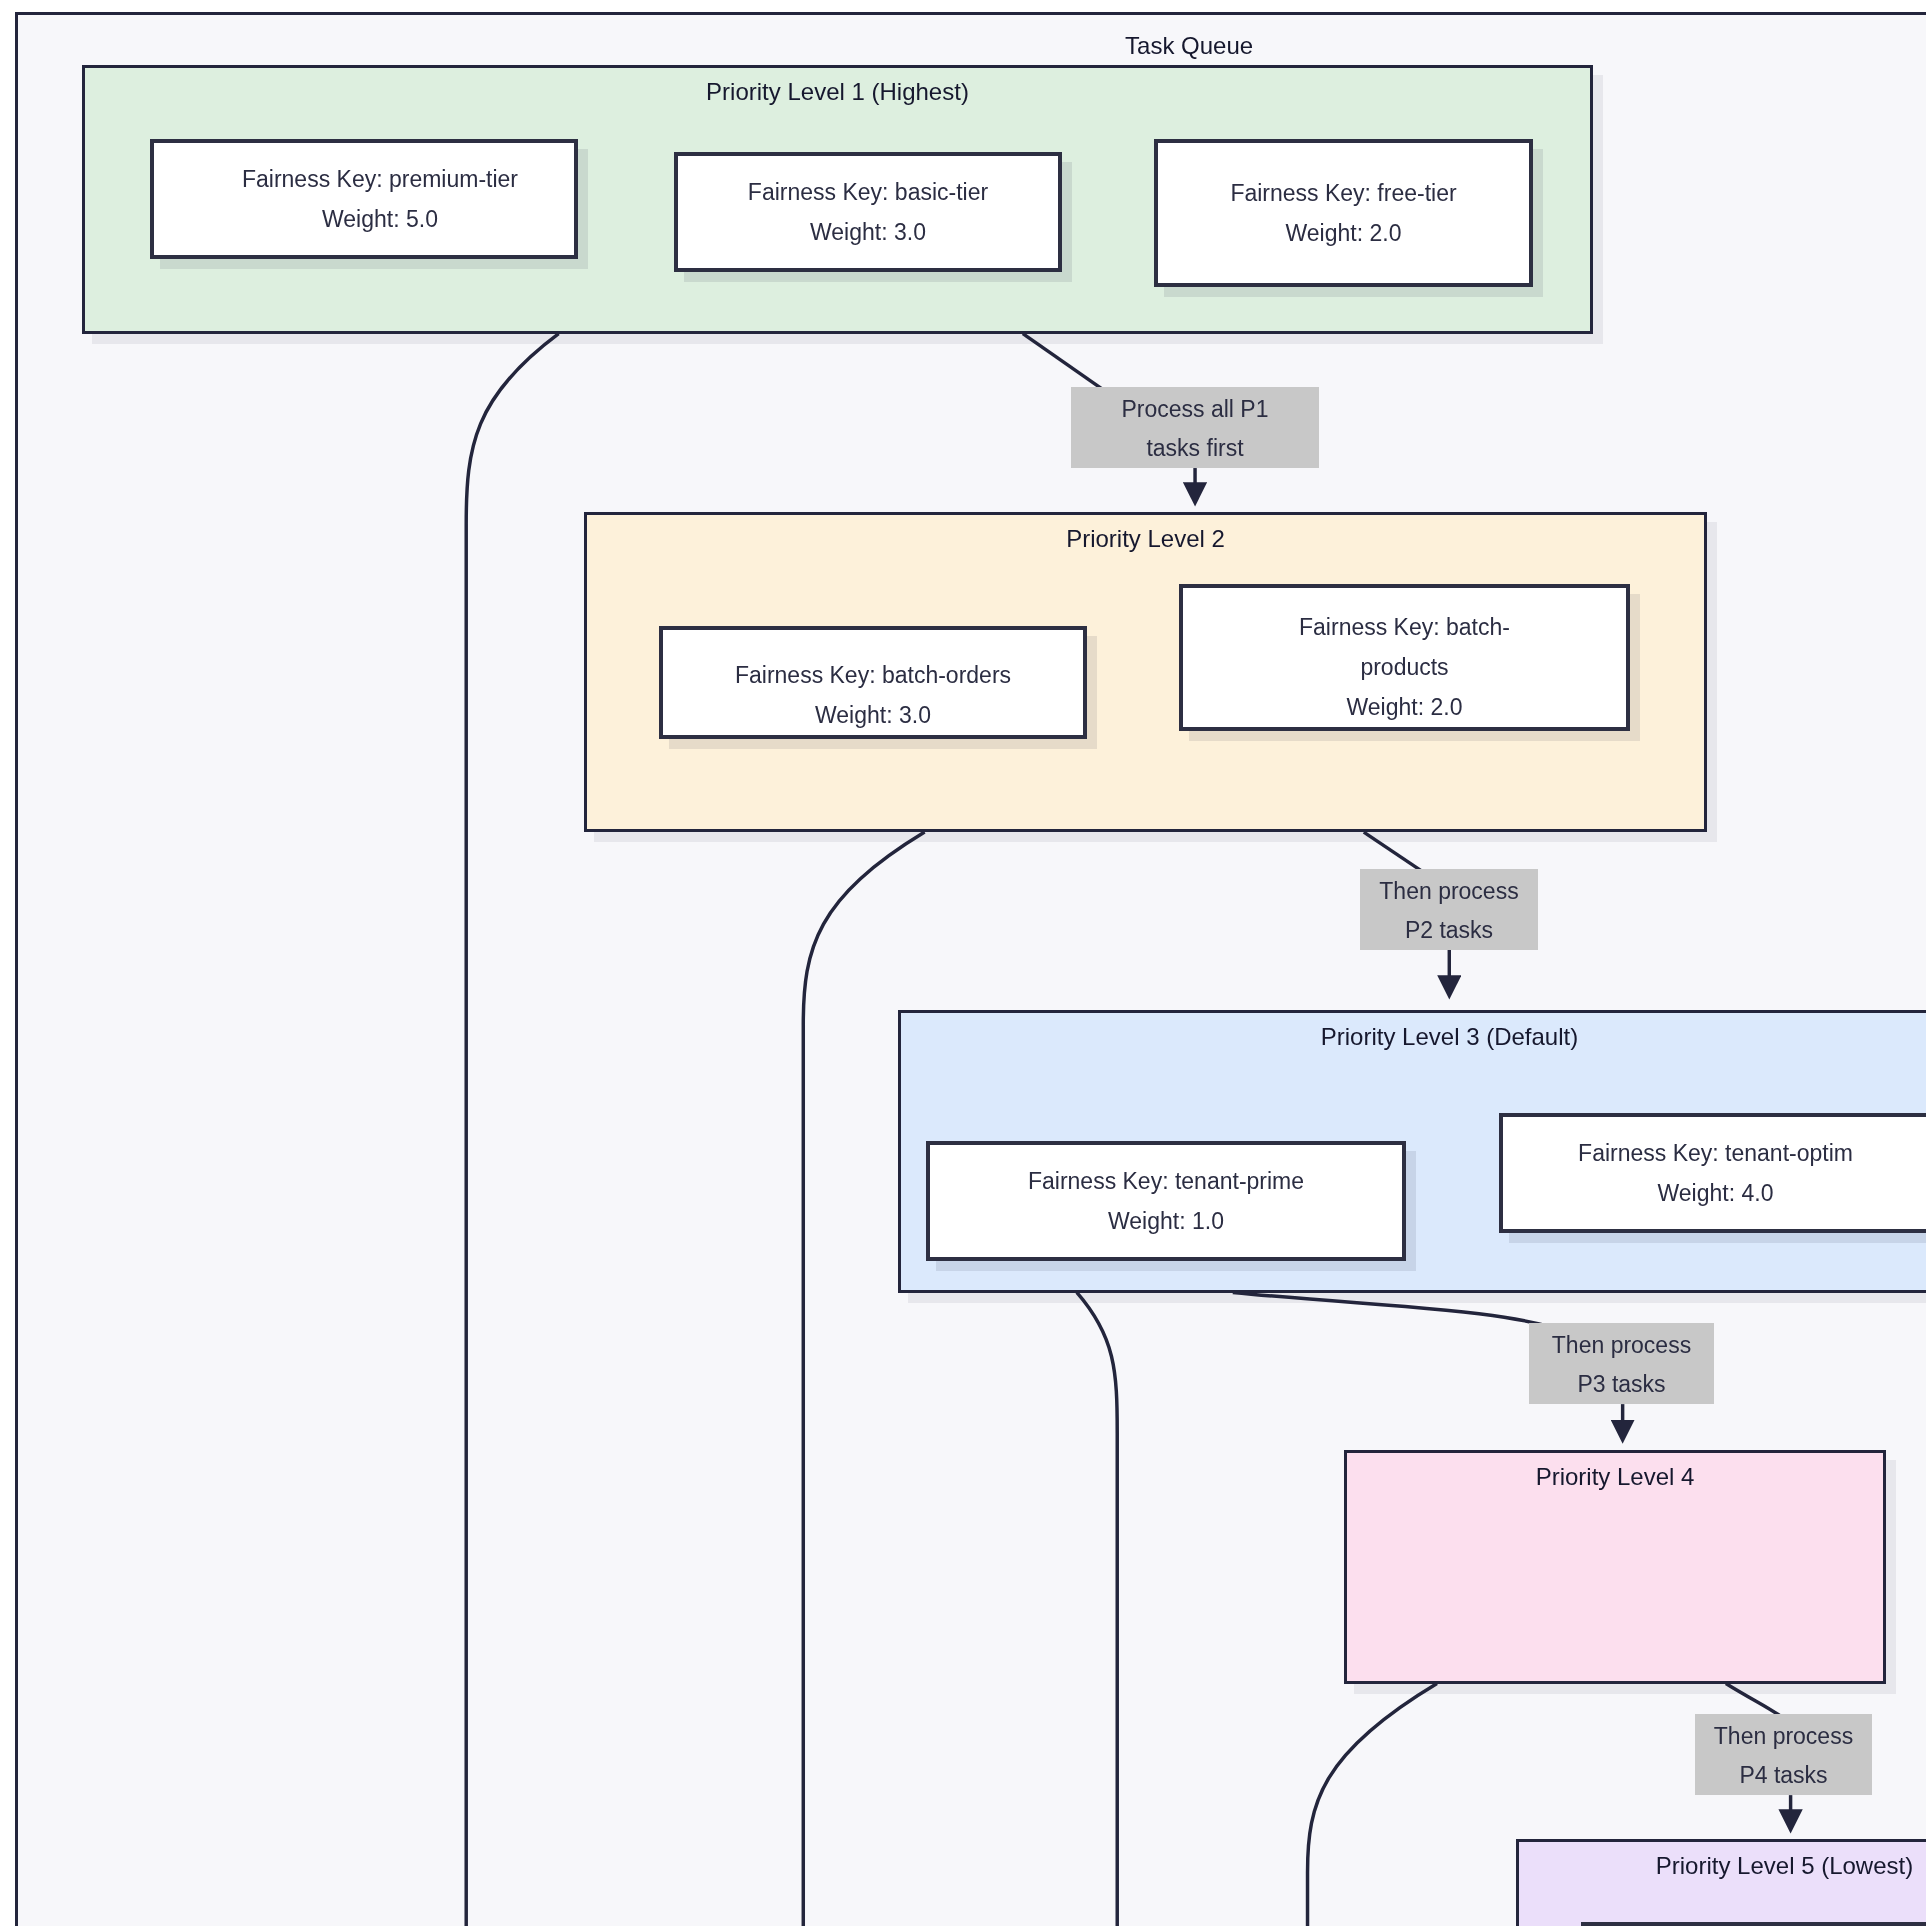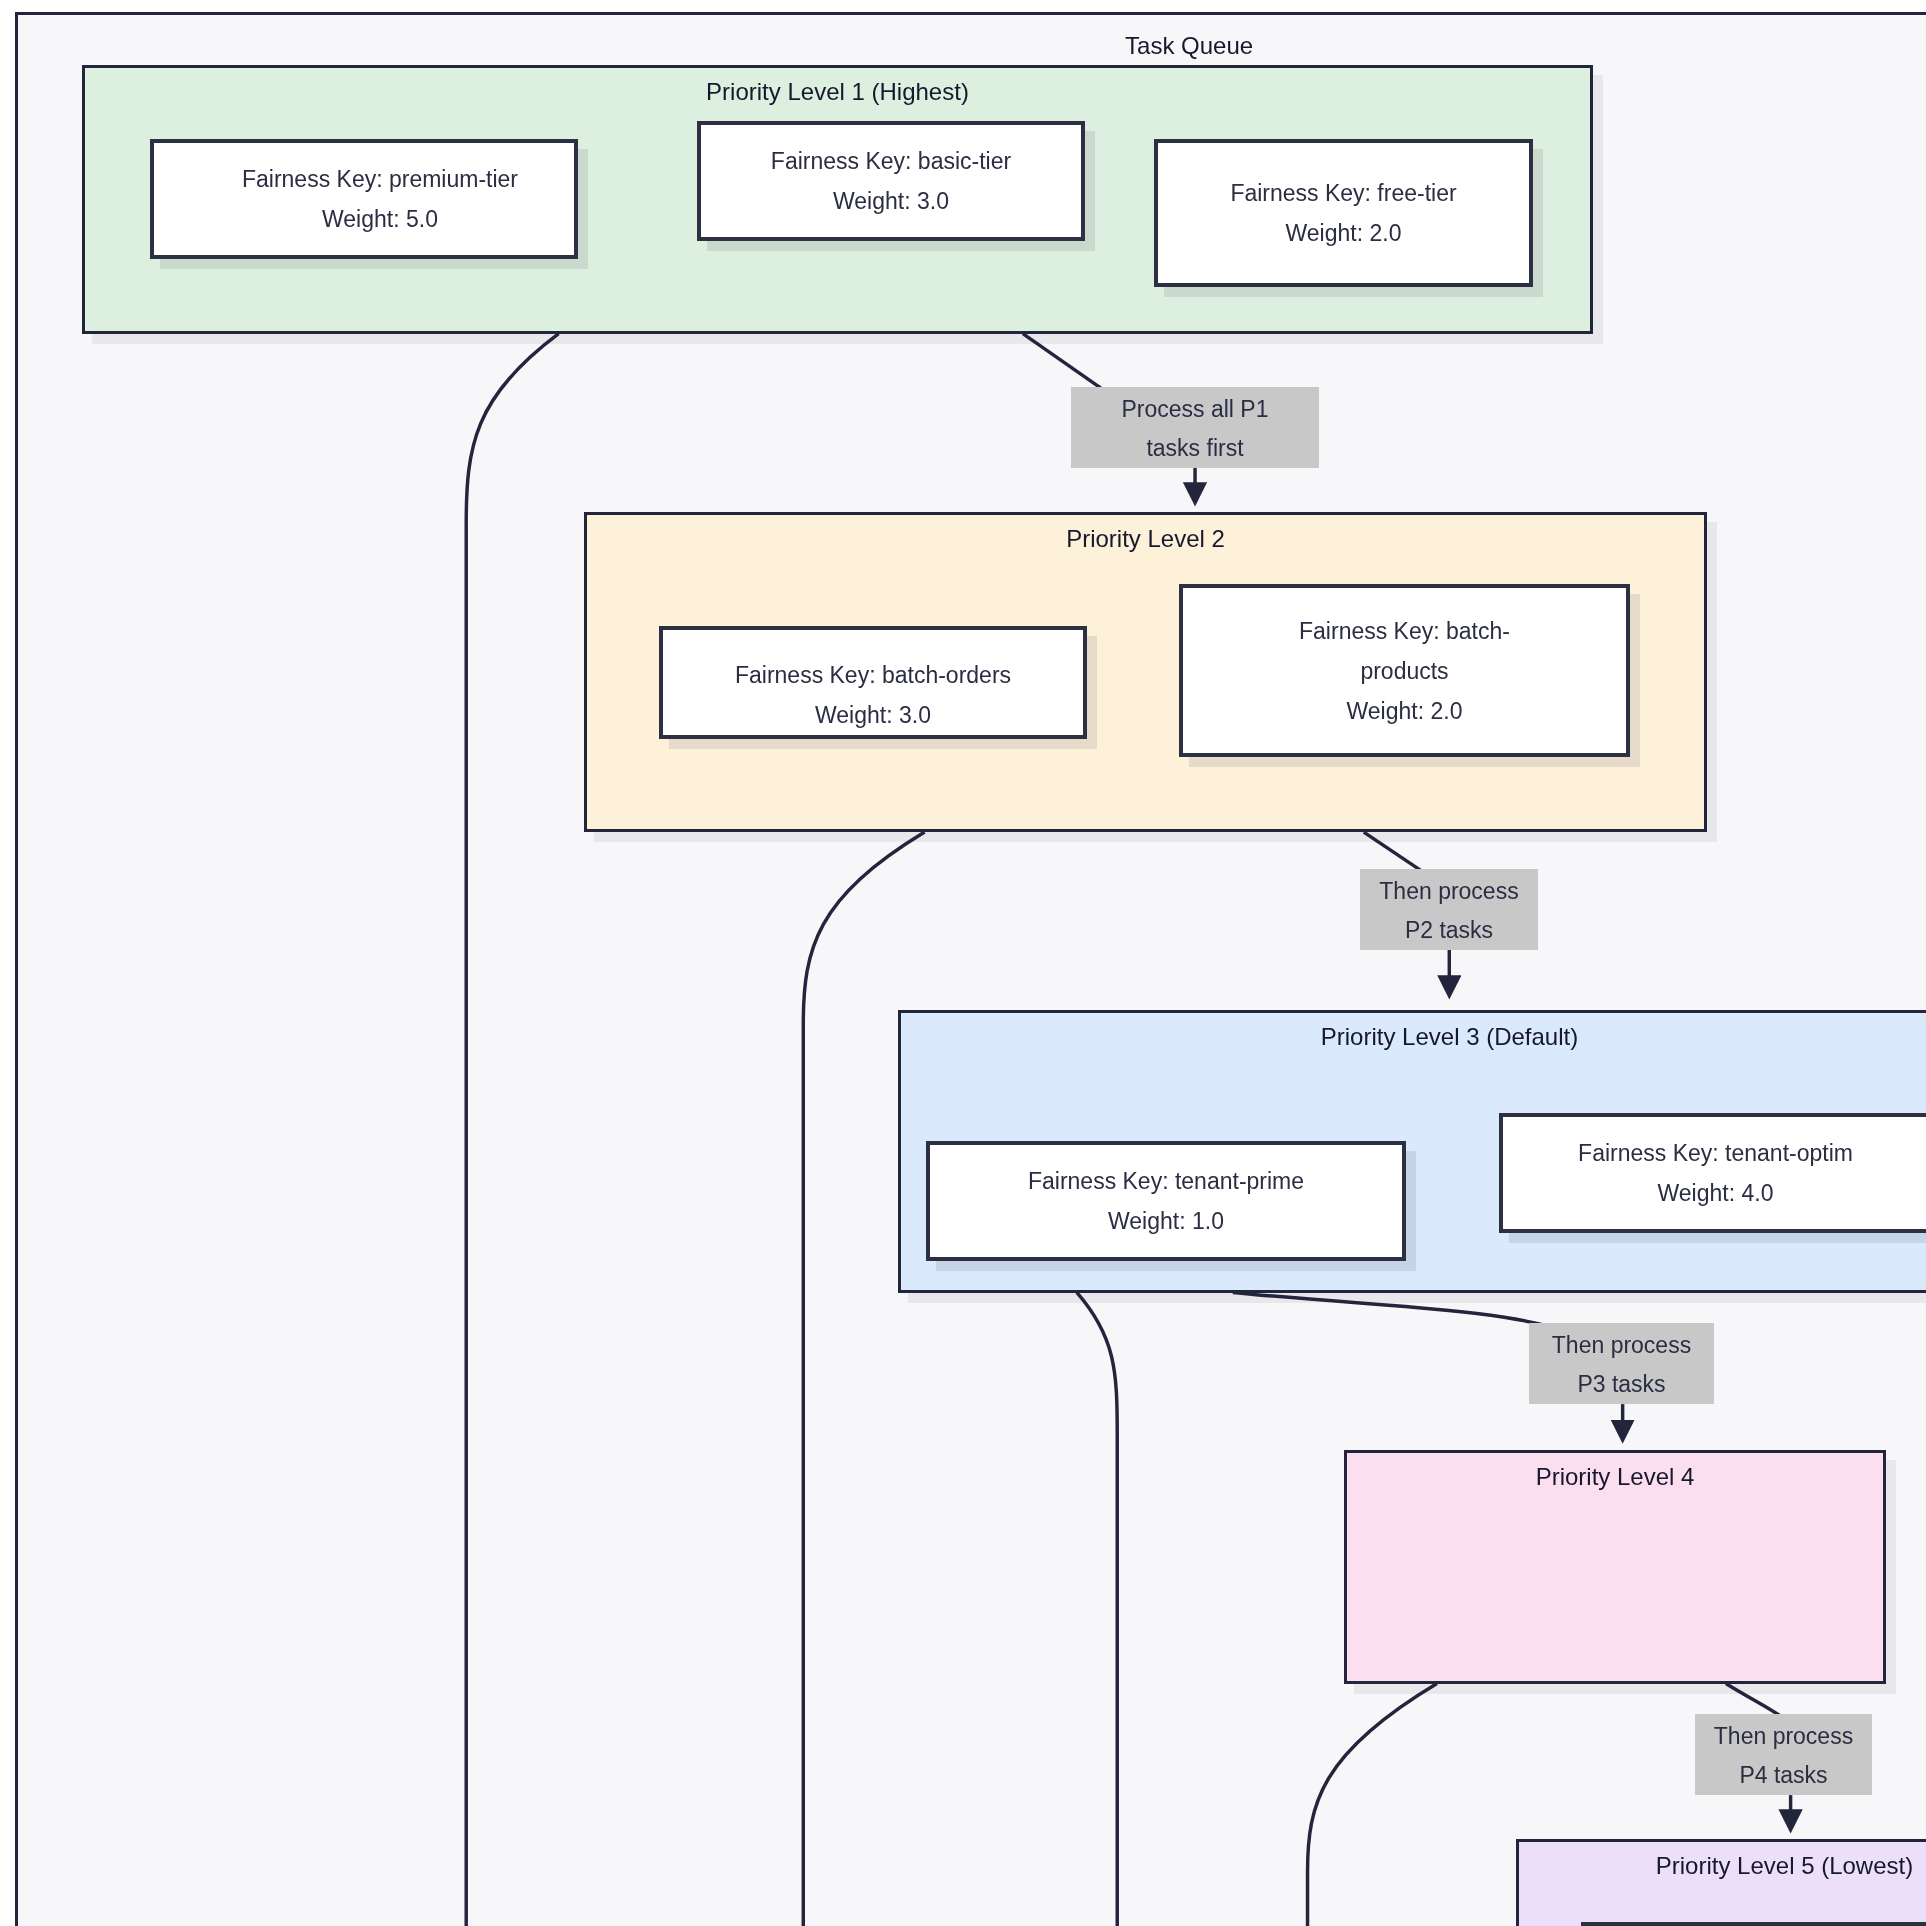--- a/index.html
+++ b/index.html
@@ -63,34 +63,34 @@
     <div class="cluster-title">Priority Level 4</div>
   </div>
   <div class="cluster l5" style="left:1516px;top:1839px;width:537px;height:225px;">
     <div class="cluster-title">Priority Level 5 (Lowest)</div>
   </div>
 
   <div class="node" style="left:150px;top:139px;width:428px;height:120px;padding-left:32px;">
     <div class="ln">Fairness Key: premium-tier</div>
     <div class="ln">Weight: 5.0</div>
   </div>
-  <div class="node" style="left:674px;top:121px;width:388px;height:120px;margin-left:23px;">
+  <div class="node" style="left:674px;top:152px;width:388px;height:120px;">
     <div class="ln">Fairness Key: basic-tier</div>
     <div class="ln">Weight: 3.0</div>
   </div>
   <div class="node" style="left:1154px;top:139px;width:379px;height:148px;">
     <div class="ln">Fairness Key: free-tier</div>
     <div class="ln">Weight: 2.0</div>
   </div>
 
   <div class="node" style="left:659px;top:626px;width:428px;height:113px;justify-content:flex-end;">
     <div class="ln">Fairness Key: batch-orders</div>
     <div class="ln">Weight: 3.0</div>
   </div>
-  <div class="node" style="left:1179px;top:584px;width:451px;height:173px;">
+  <div class="node" style="left:1179px;top:584px;width:451px;height:147px;justify-content:flex-end;">
     <div class="ln">Fairness Key: batch-</div>
     <div class="ln">products</div>
     <div class="ln">Weight: 2.0</div>
   </div>
 
   <div class="node" style="left:926px;top:1113px;width:480px;height:120px;margin-top:28px;">
     <div class="ln">Fairness Key: tenant-prime</div>
     <div class="ln">Weight: 1.0</div>
   </div>
   <div class="node" style="left:1499px;top:1113px;width:433px;height:120px;">

